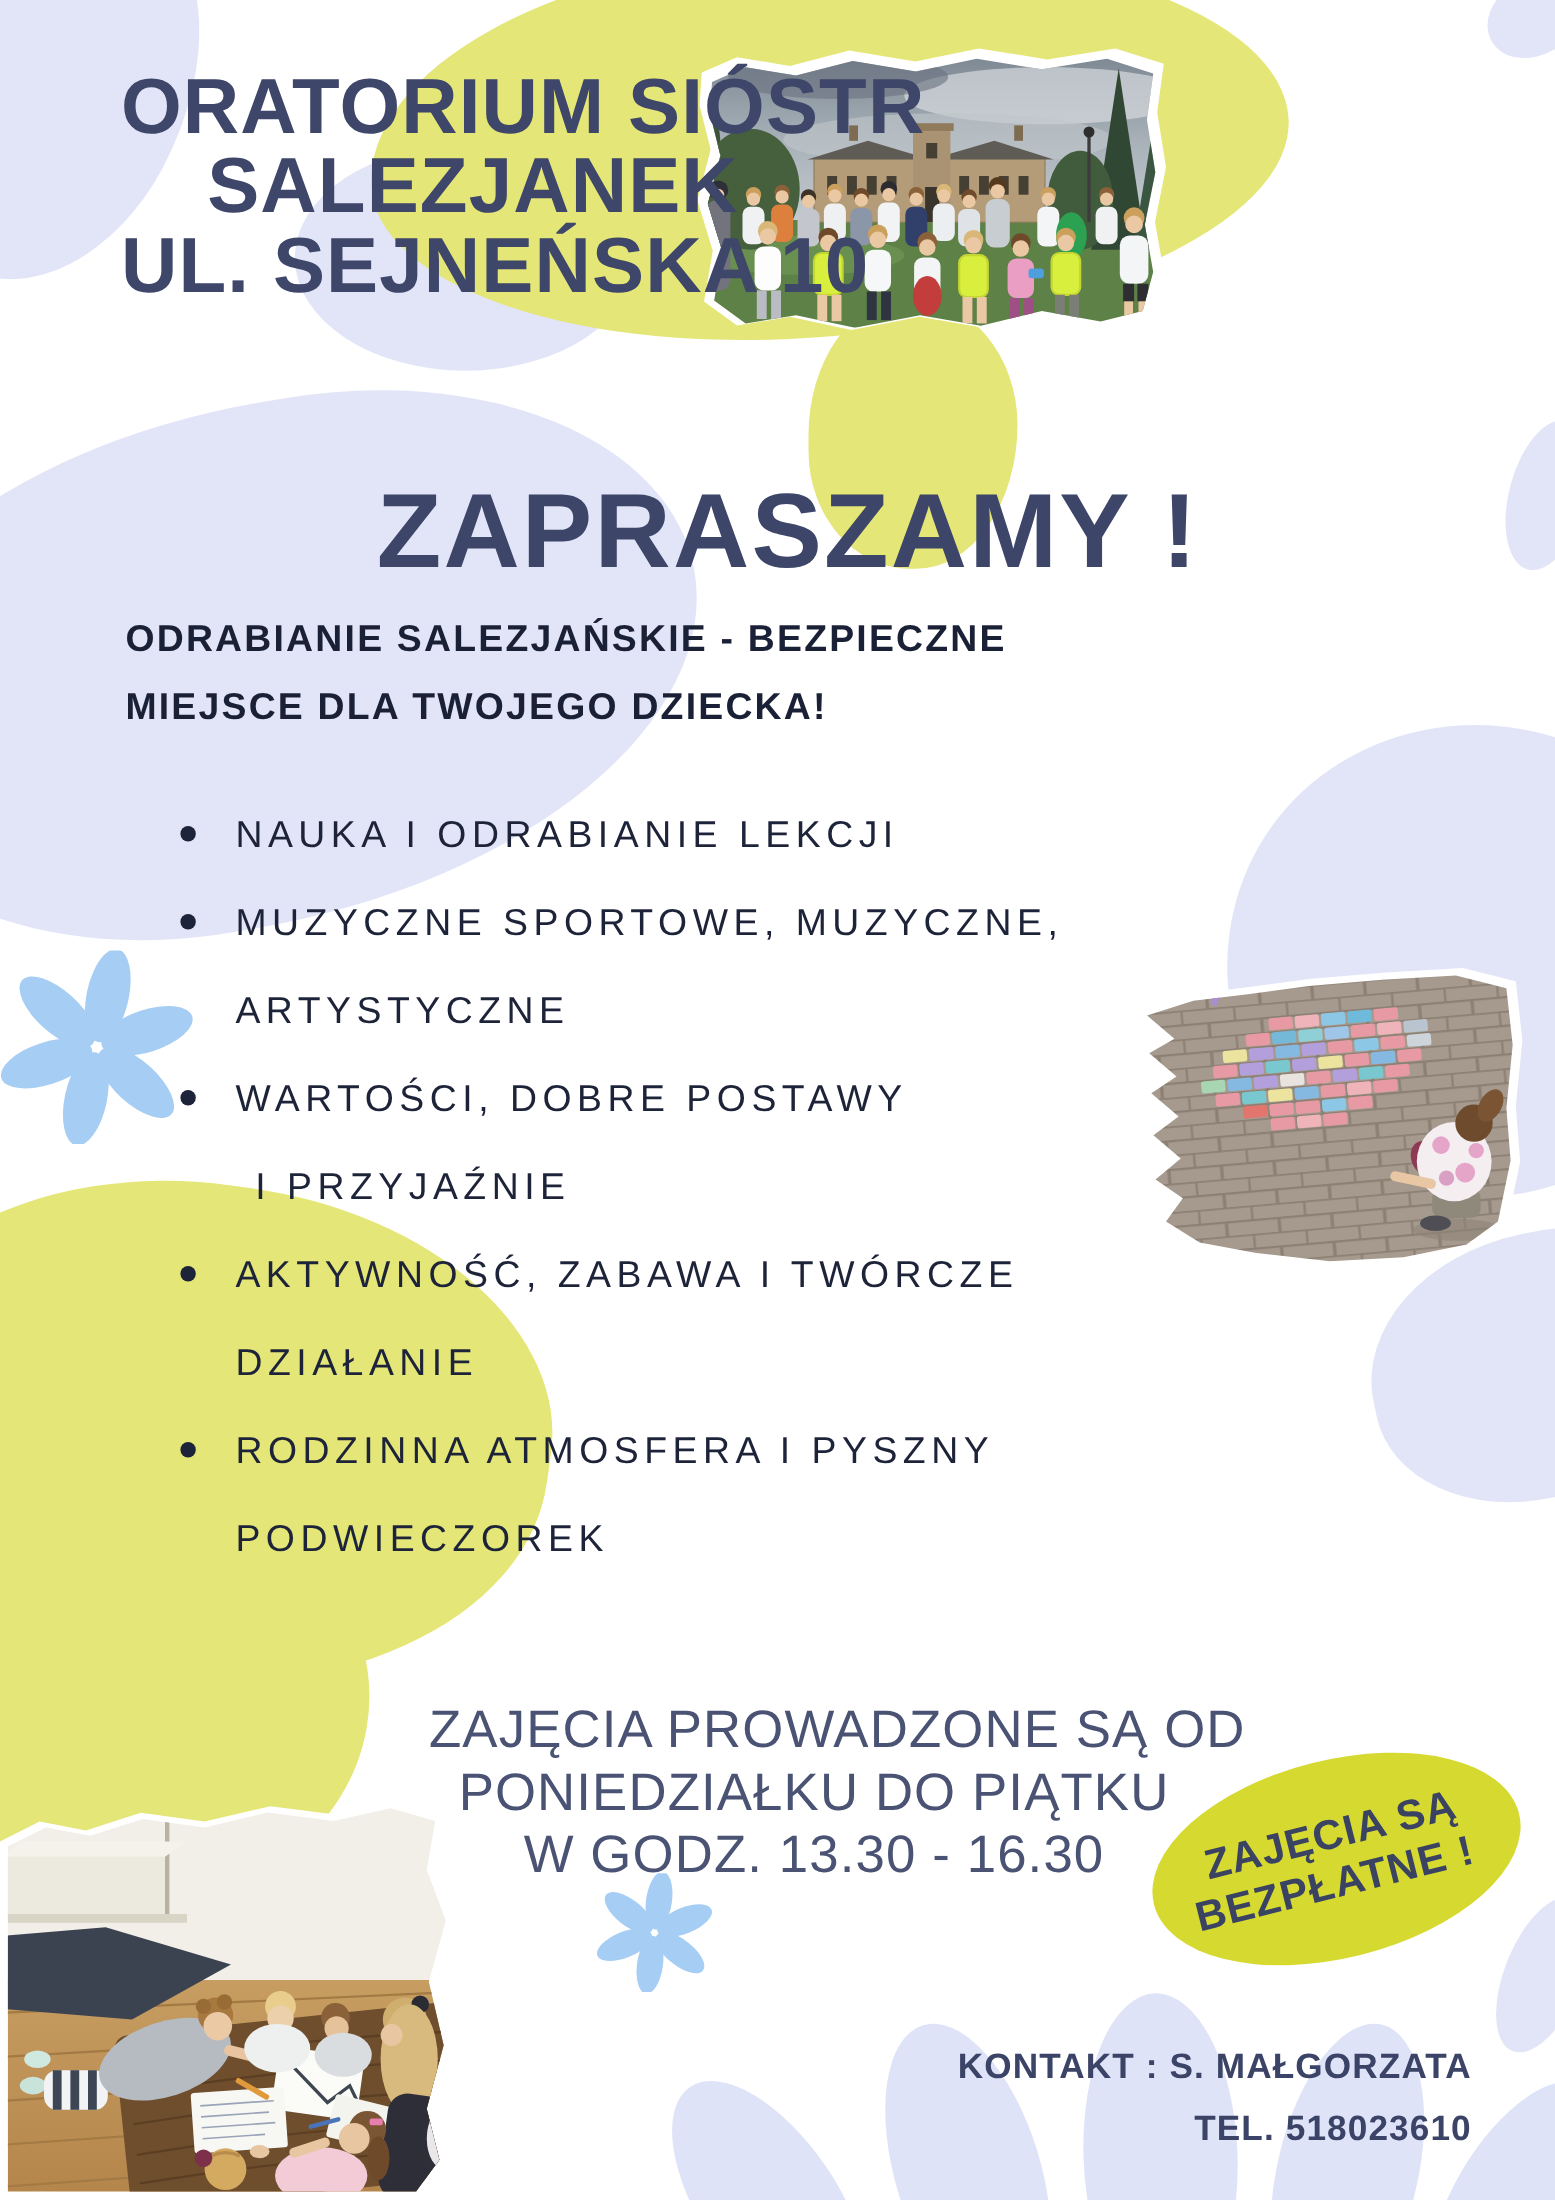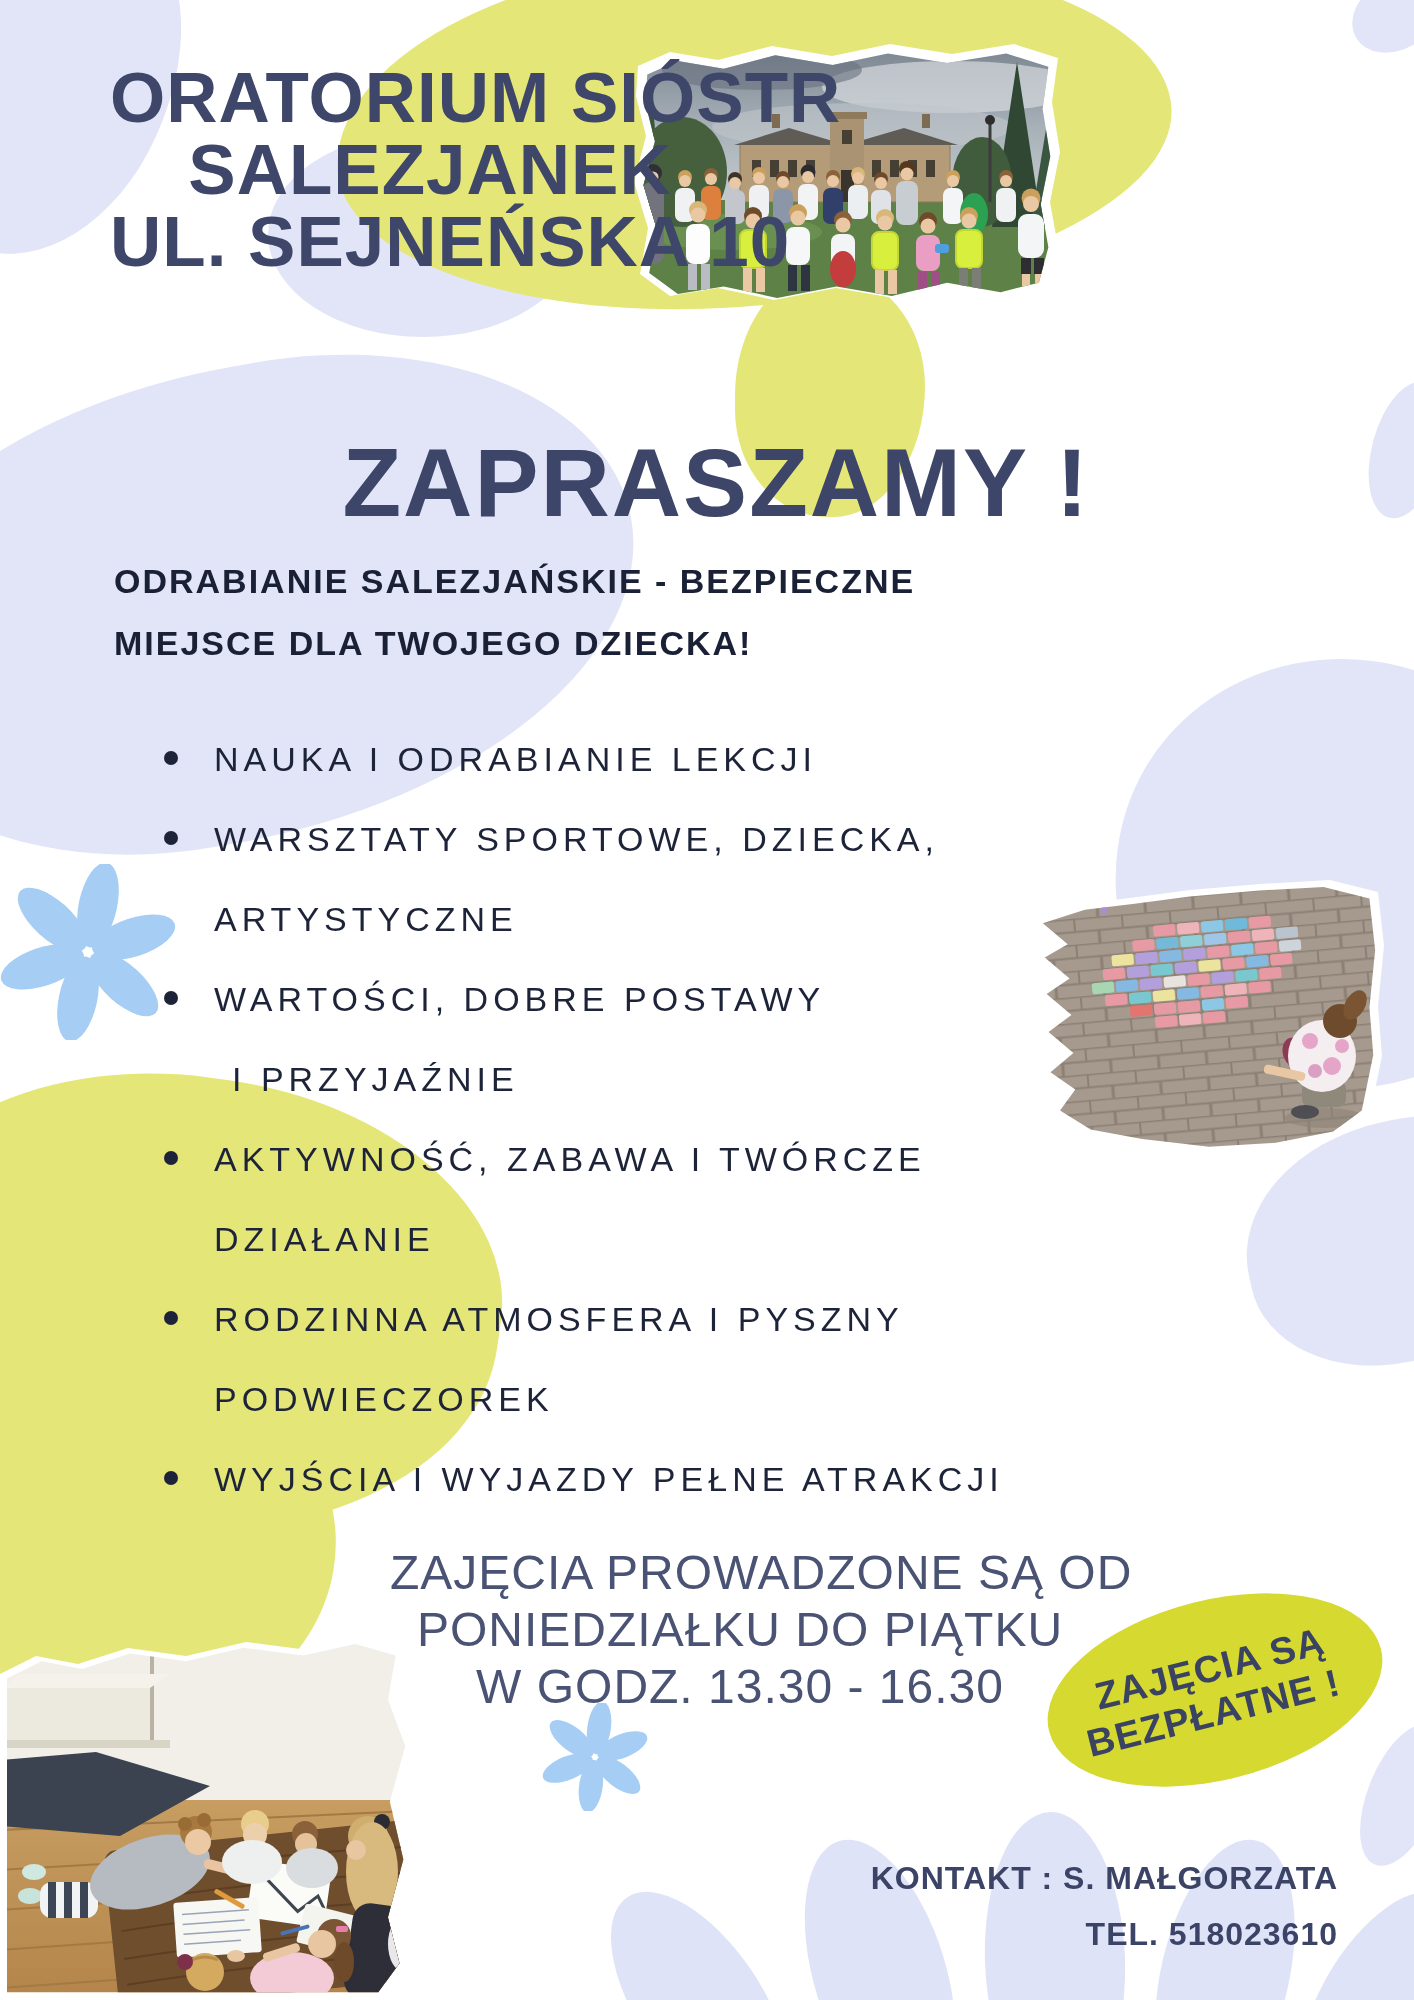--- a/index.html
+++ b/index.html
@@ -398,29 +398,28 @@
   </div>
 
   <div class="txt zap">ZAPRASZAMY !</div>
 
   <div class="txt sub">
     <div>ODRABIANIE SALEZJAŃSKIE - BEZPIECZNE</div>
     <div>MIEJSCE DLA TWOJEGO DZIECKA!</div>
   </div>
 
   <div class="row b" style="top:740px;">NAUKA I ODRABIANIE LEKCJI</div>
-  <div class="row b" style="top:820px;">WARSZTATY SPORTOWE, DZIECKA,</div>
+  <div class="row b" style="top:820px;">MUZYCZNE SPORTOWE, MUZYCZNE,</div>
   <div class="row" style="top:900px;">ARTYSTYCZNE</div>
   <div class="row b" style="top:980px;">WARTOŚCI, DOBRE POSTAWY</div>
   <div class="row" style="top:1060px;left:232px;">I PRZYJAŹNIE</div>
   <div class="row b" style="top:1140px;">AKTYWNOŚĆ, ZABAWA I TWÓRCZE</div>
   <div class="row" style="top:1220px;">DZIAŁANIE</div>
   <div class="row b" style="top:1300px;">RODZINNA ATMOSFERA I PYSZNY</div>
   <div class="row" style="top:1380px;">PODWIECZOREK</div>
-  <div class="row b" style="top:1460px;">WYJŚCIA I WYJAZDY PEŁNE ATRAKCJI</div>
 
   <div class="txt sched">
     <div>ZAJĘCIA PROWADZONE SĄ OD</div>
     <div>PONIEDZIAŁKU DO PIĄTKU</div>
     <div>W GODZ. 13.30 - 16.30</div>
   </div>
 
   <div class="badge">
     <div class="bl">ZAJĘCIA SĄ</div>
     <div class="bl bl2">BEZPŁATNE !</div>

